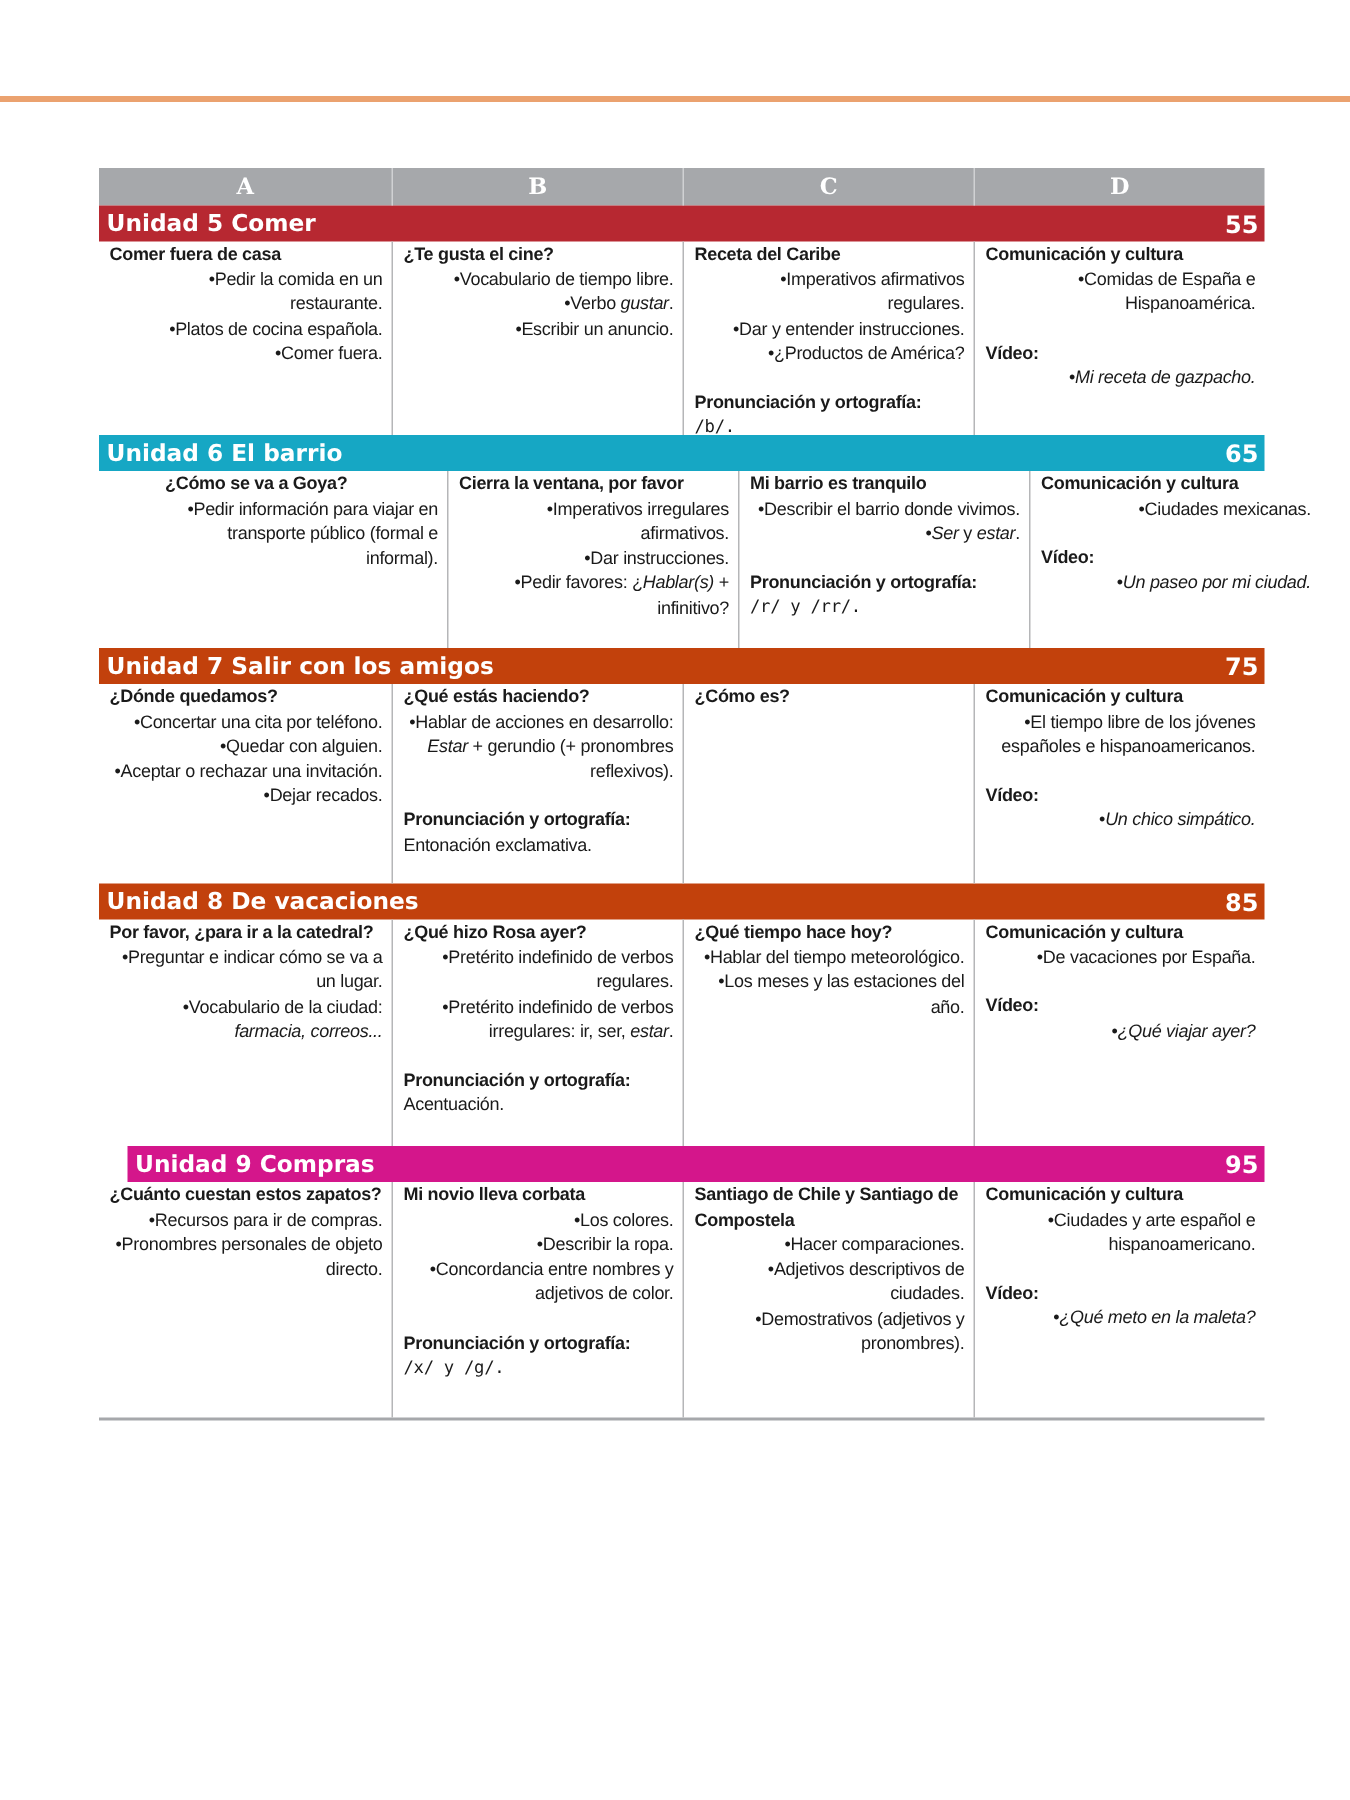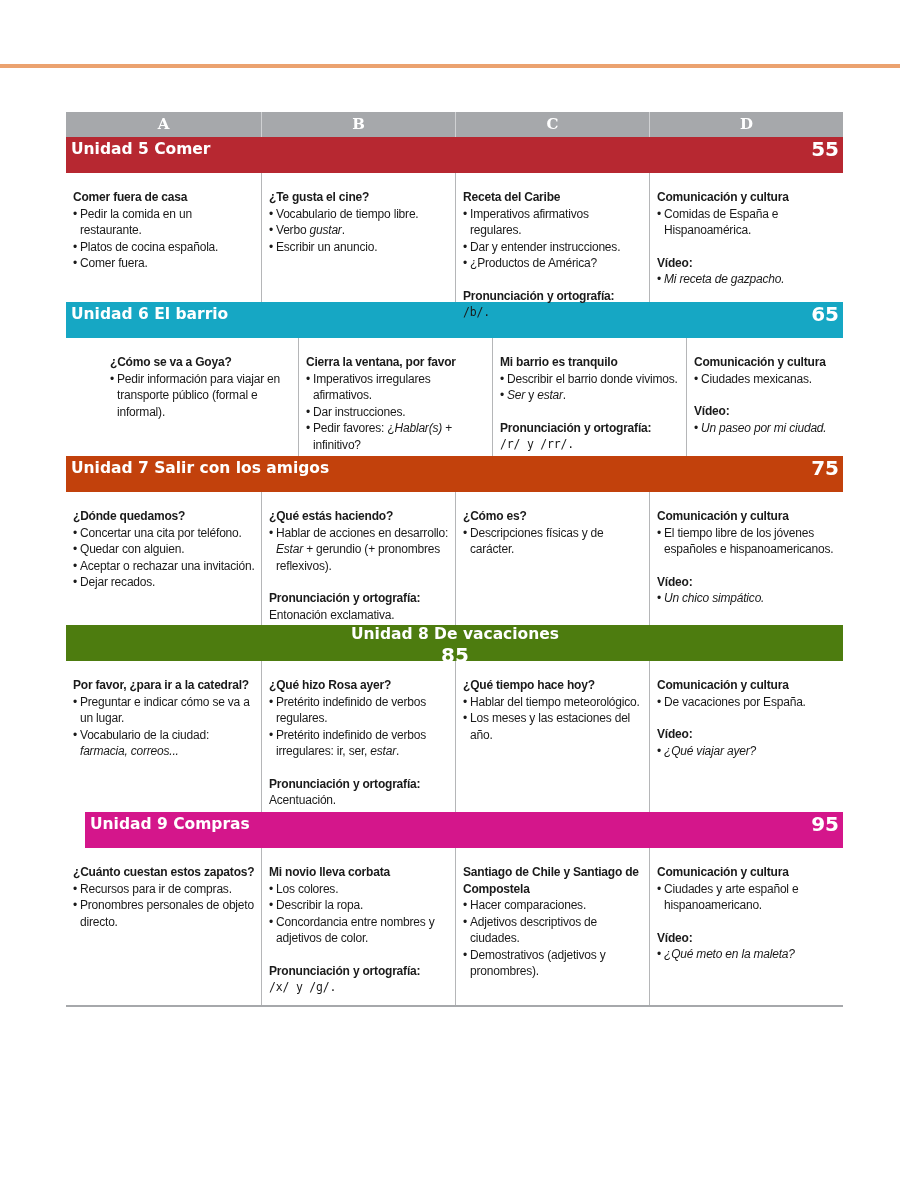--- a/index.html
+++ b/index.html
@@ -2,27 +2,27 @@
 <html><head>
 <meta charset="utf-8">
 <style>
   html, body { margin:0; padding:0; background:#fff; }
   body { width:900px; height:1200px; position:relative; overflow:hidden; font-family:"Liberation Sans", sans-serif; color:#1a1a1a; }
   .top-rule { position:absolute; left:0; top:64px; width:900px; height:4px; background:#eba26f; }
   .table { position:absolute; left:66px; top:112px; width:777px; }
   .hdr { display:flex; height:25px; background:#a6a8ab; }
   .hdr .hc { flex:0 0 194px; text-align:center; color:#fff; font-family:"DejaVu Serif", serif; font-weight:bold; font-size:15px; line-height:25px; border-left:1px solid #d0d1d3; box-sizing:border-box; }
   .hdr .hc:first-child { border-left:none; flex-basis:195px; }
-  .band { height:24px; display:flex; justify-content:space-between; align-items:center; color:#fff; font-family:"DejaVu Sans", sans-serif; font-weight:bold; font-size:15.5px; padding:0 4px 12px 5px; }
-  .band .pg { font-size:20px; }
+  .band { height:24px; display:flex; justify-content:space-between; align-items:center; color:#fff; font-family:"DejaVu Sans", sans-serif; font-weight:bold; font-size:15.5px; padding:0 4px 0 5px; }
+  .band .pg { font-size:16px; }
   .row { display:flex; }
-  .cell { flex:0 0 194px; box-sizing:border-box; padding:16px 6px 8px 7px; font-family:"Liberation Sans", sans-serif; font-size:12px; line-height:16.5px; border-left:1px solid #b5b6b8; letter-spacing:-0.2px; }
+  .cell { flex:0 0 194px; box-sizing:border-box; padding:0 6px 8px 7px; font-family:"Liberation Sans", sans-serif; font-size:12px; line-height:16.5px; border-left:1px solid #b5b6b8; letter-spacing:-0.2px; }
   .cell:first-child { border-left:none; flex-basis:195px; }
   .title { font-weight:bold; display:block; }
-  .bl { display:block; padding-left:7px; text-indent:-7px; }
+  .bl { display:block; padding-left:7px; text-indent:-7px;text-align:right; }
   .bl::before { content:"•"; display:inline-block; width:7px; text-indent:0; }
   .gap { display:block; height:16px; }
   .ph { display:block; font-family:"DejaVu Sans Mono", monospace; font-size:11.5px; }
   i { font-style:italic; }
   .bottom { height:2px; background:#a6a8ab; }
 </style>
 </head>
 <body>
 
 <div class="top-rule"></div>
@@ -114,31 +114,30 @@
         </div>
         <div class="cell">
           <span class="title">¿Qué estás haciendo?</span>
           <span class="bl">Hablar de acciones en desarrollo: <i>Estar</i> + gerundio (+ pronombres reflexivos).</span>
           <span class="gap"></span>
           <span class="title">Pronunciación y ortografía:</span>
           <span class="" style="display:block">Entonación exclamativa.</span>
         </div>
         <div class="cell">
           <span class="title">¿Cómo es?</span>
-          <span class="bl">Descripciones físicas y de carácter.</span>
         </div>
         <div class="cell">
           <span class="title">Comunicación y cultura</span>
           <span class="bl">El tiempo libre de los jóvenes españoles e hispanoamericanos.</span>
           <span class="gap"></span>
           <span class="title">Vídeo:</span>
           <span class="bl"><i>Un chico simpático.</i></span>
         </div>
       </div>
-      <div class="band" style="background: #4d7c0f; flex-direction: column;">
+      <div class="band" style="background: #c2410c;">
         <span>Unidad 8 De vacaciones</span>
         <span class="pg">85</span>
       </div>
       <div class="row" style="height: 151px;">
         <div class="cell">
           <span class="title">Por favor, ¿para ir a la catedral?</span>
           <span class="bl">Preguntar e indicar cómo se va a un lugar.</span>
           <span class="bl">Vocabulario de la ciudad: <i>farmacia, correos...</i></span>
         </div>
         <div class="cell">

